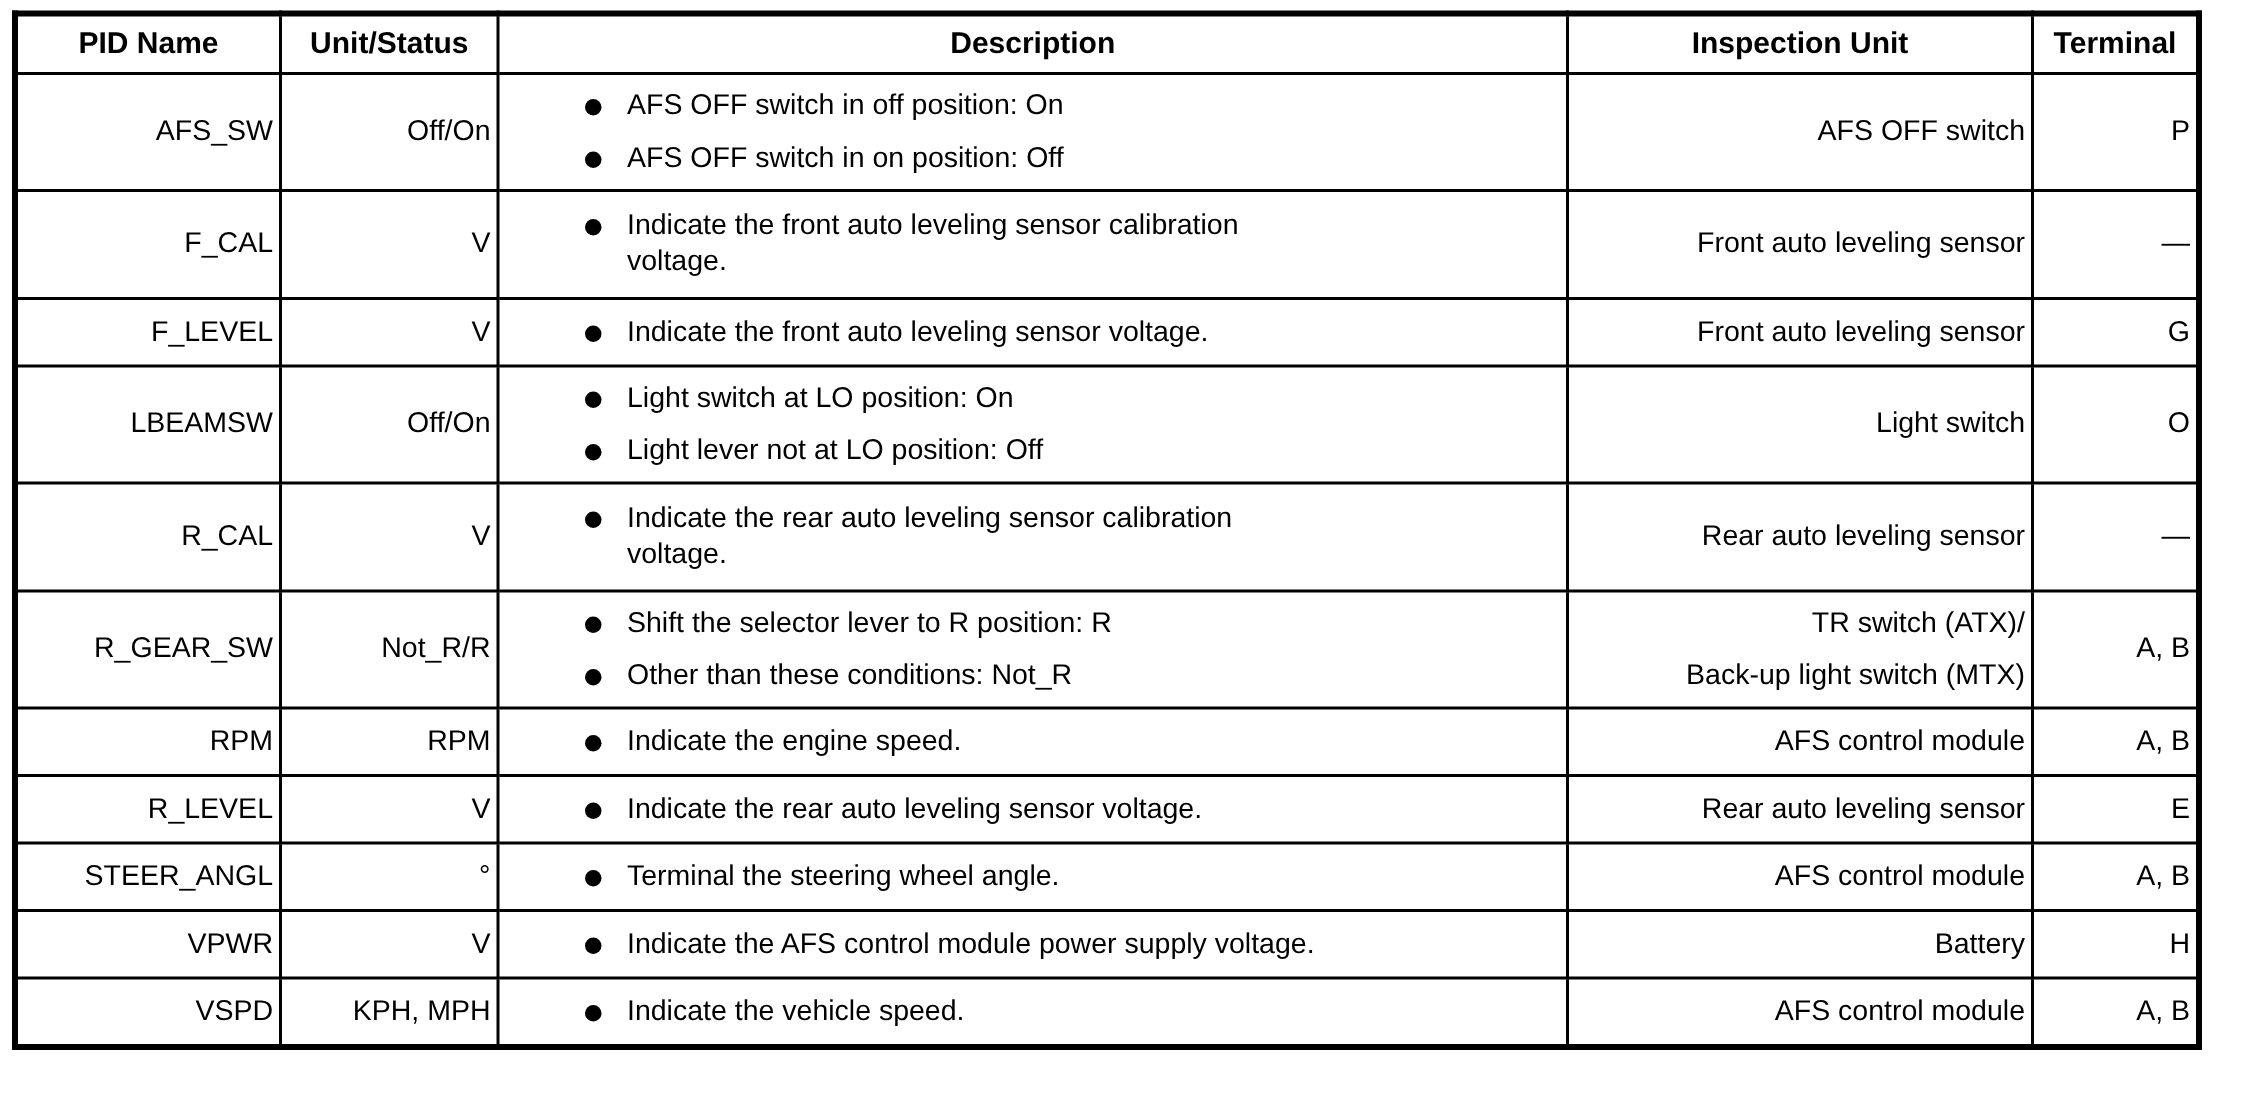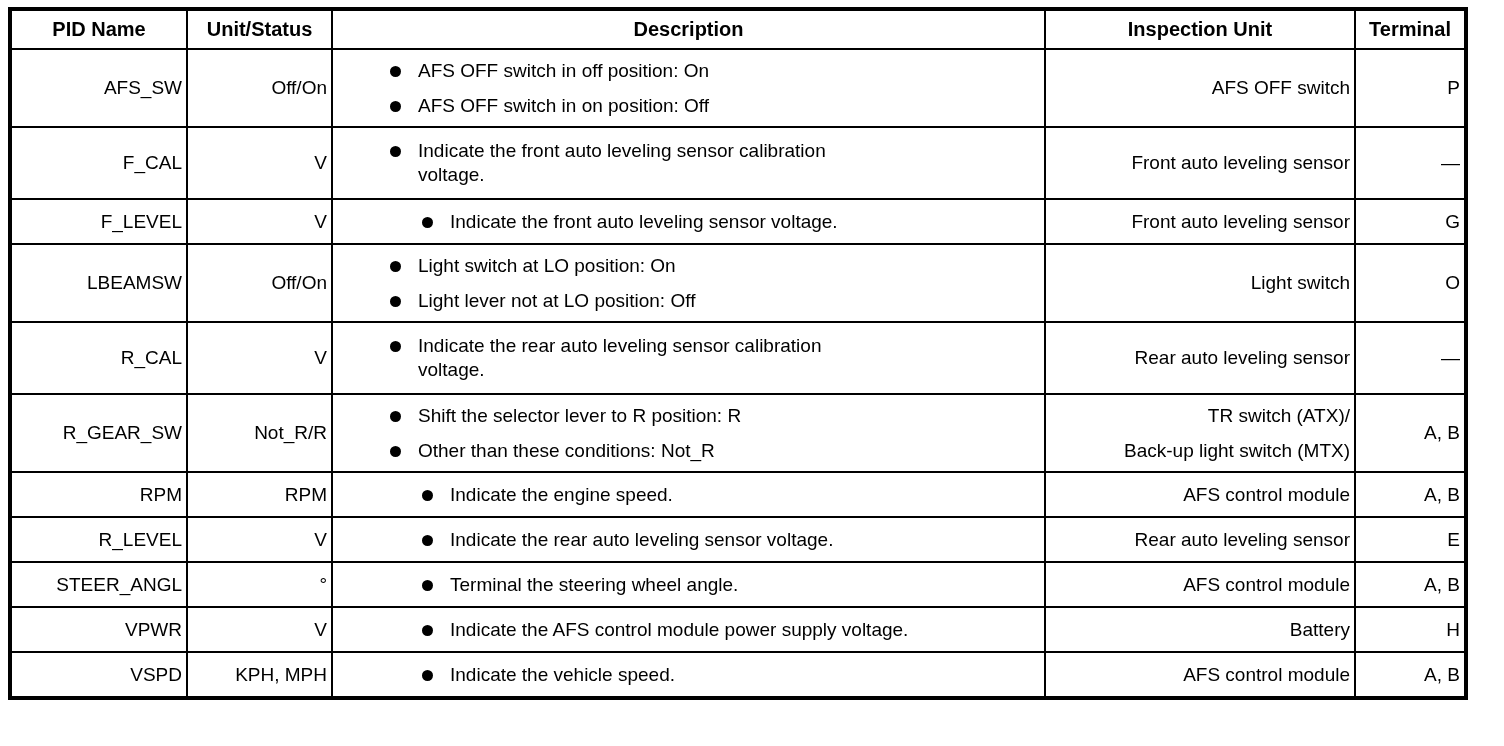--- a/index.html
+++ b/index.html
@@ -35,21 +35,21 @@
     height: 40px;
     letter-spacing: 0px;
   }
   td { font-size: 19px; }
   .cellwrap {
     display: flex;
     flex-direction: column;
     justify-content: center;
     padding: 3px 4px 3px 7px;
   }
-  .row-short .cellwrap { height: 43px; padding-left: 32px; }
+  .row-short .cellwrap { height: 43px; }
   .row-mid   .cellwrap { height: 70px; }
   .row-tall  .cellwrap { height: 76px; }
   .row-tall .desc-wrap,
   .row-tall .insp-wrap { justify-content: space-around; }
   .pid-text, .unit-text, .insp-text, .term-text {
     line-height: 24px;
     white-space: nowrap;
     text-align: right;
   }
   .desc-wrap { padding-left: 0; }

